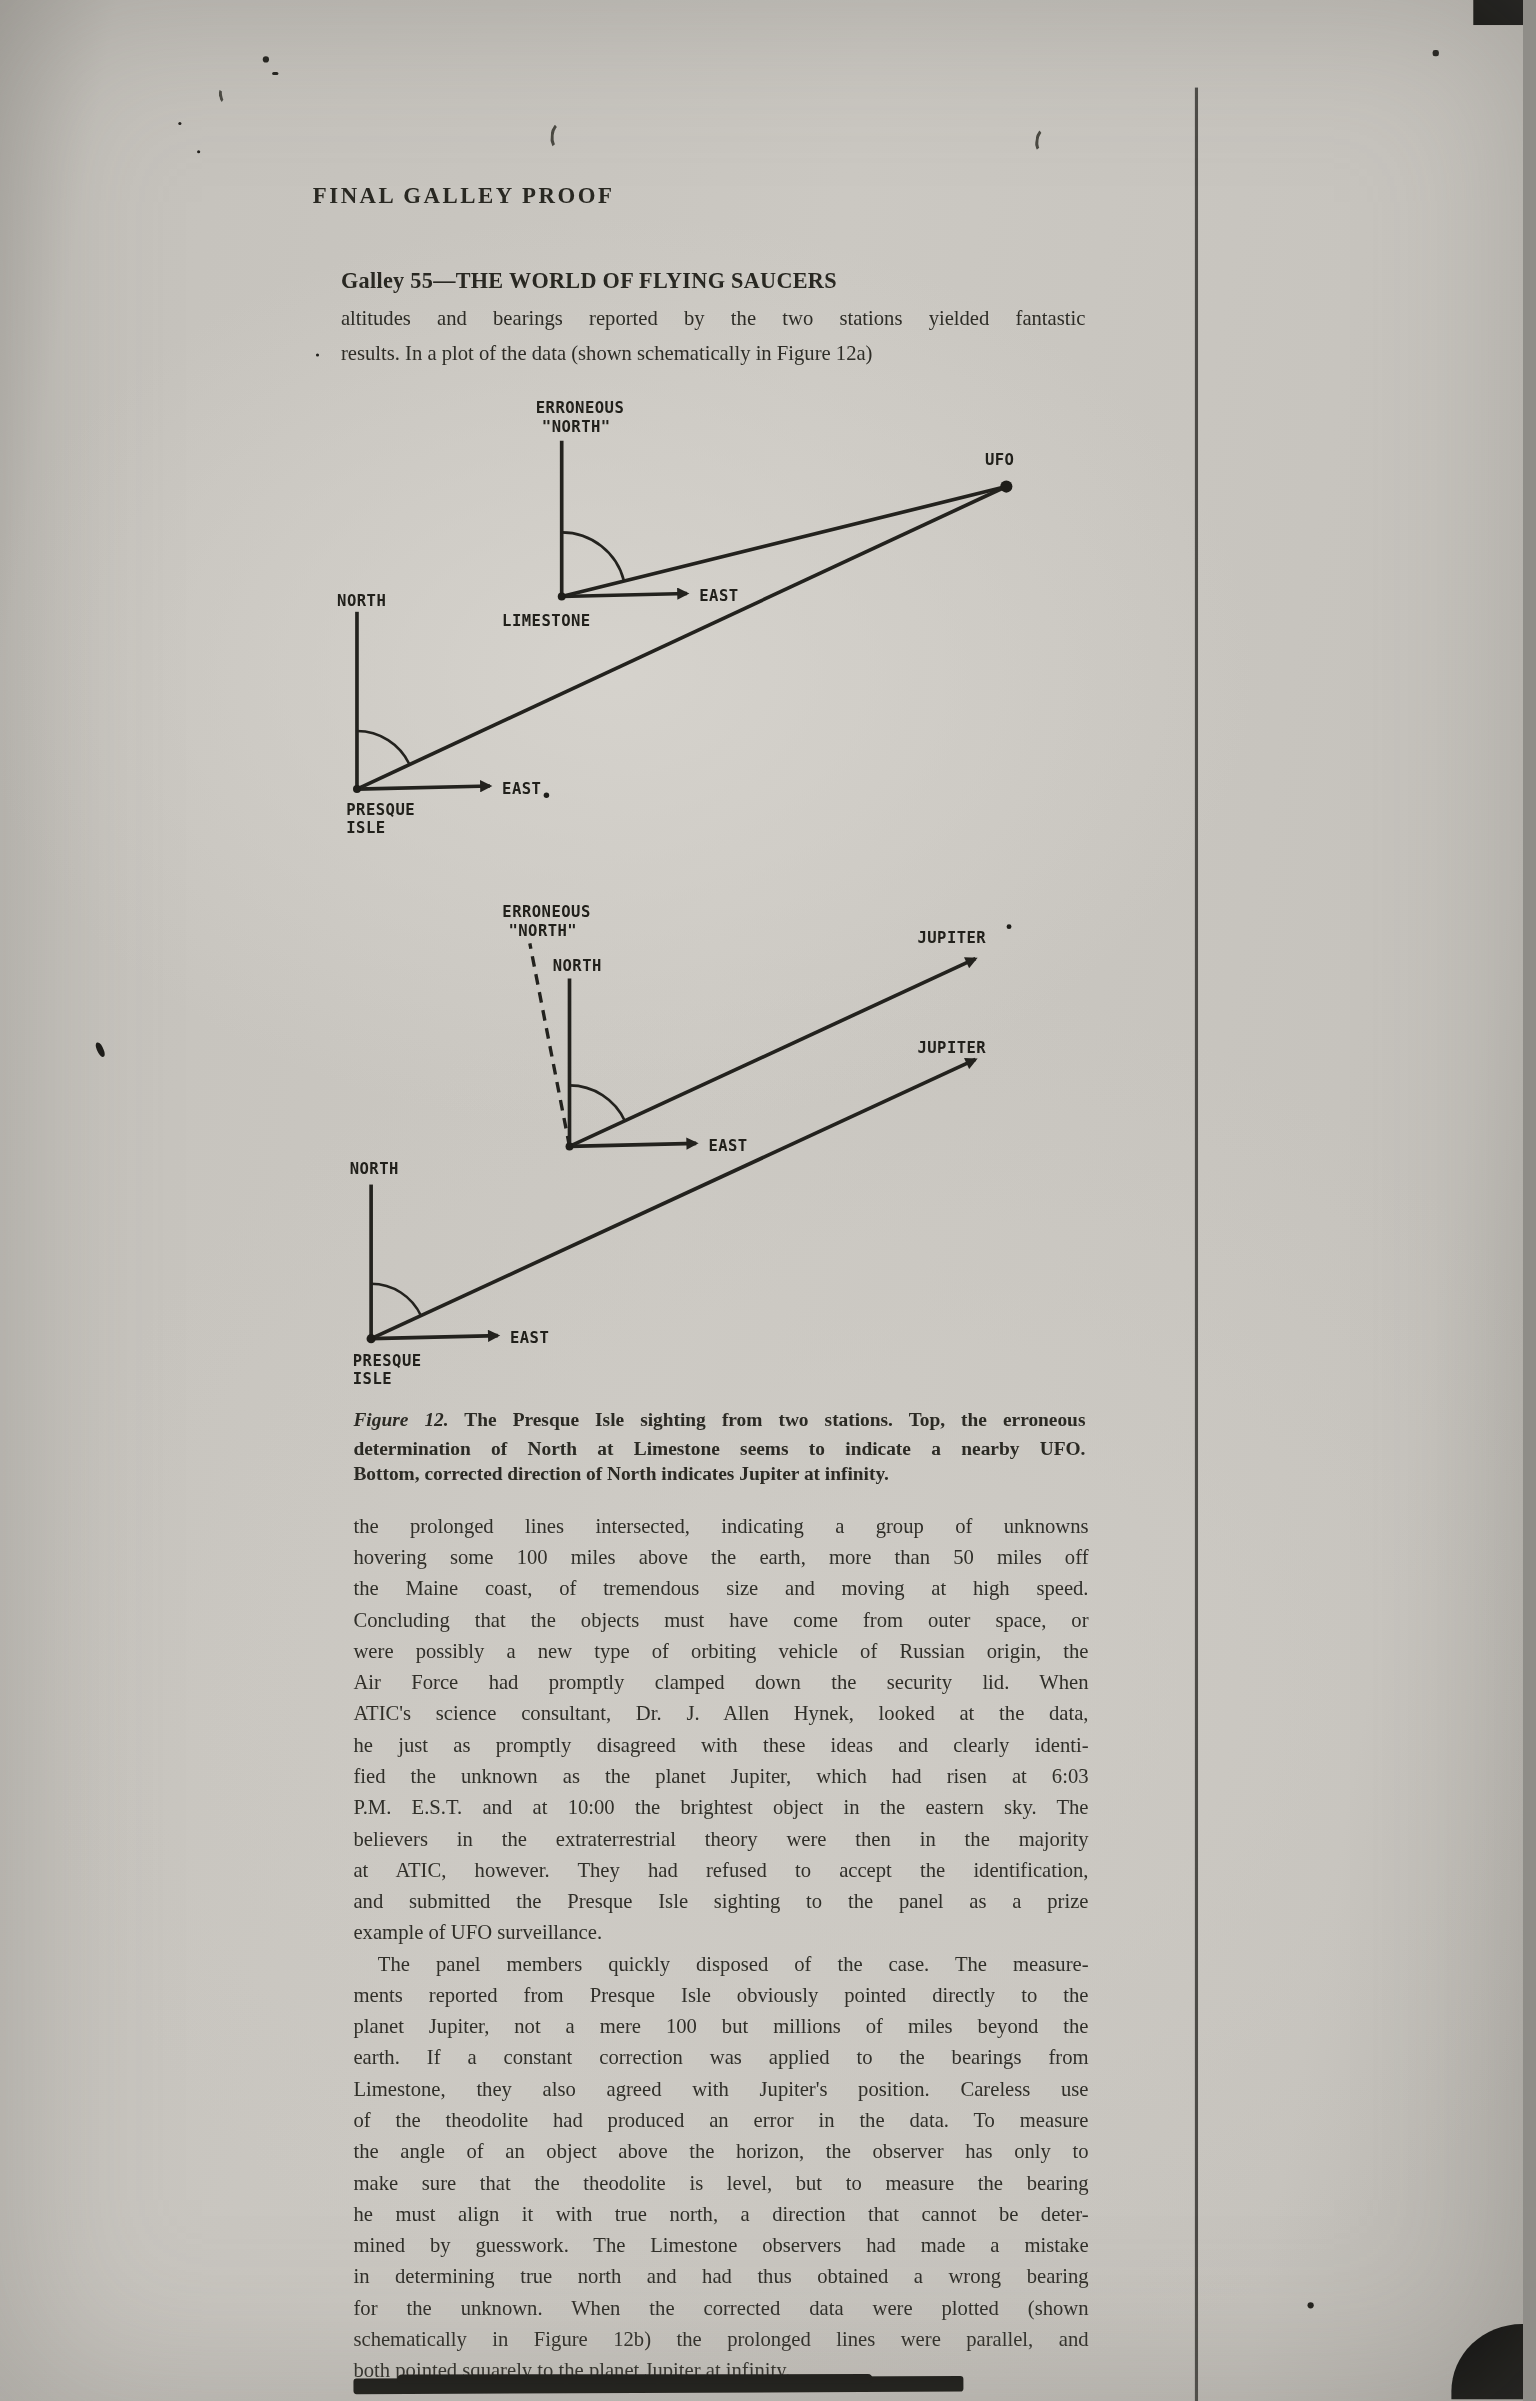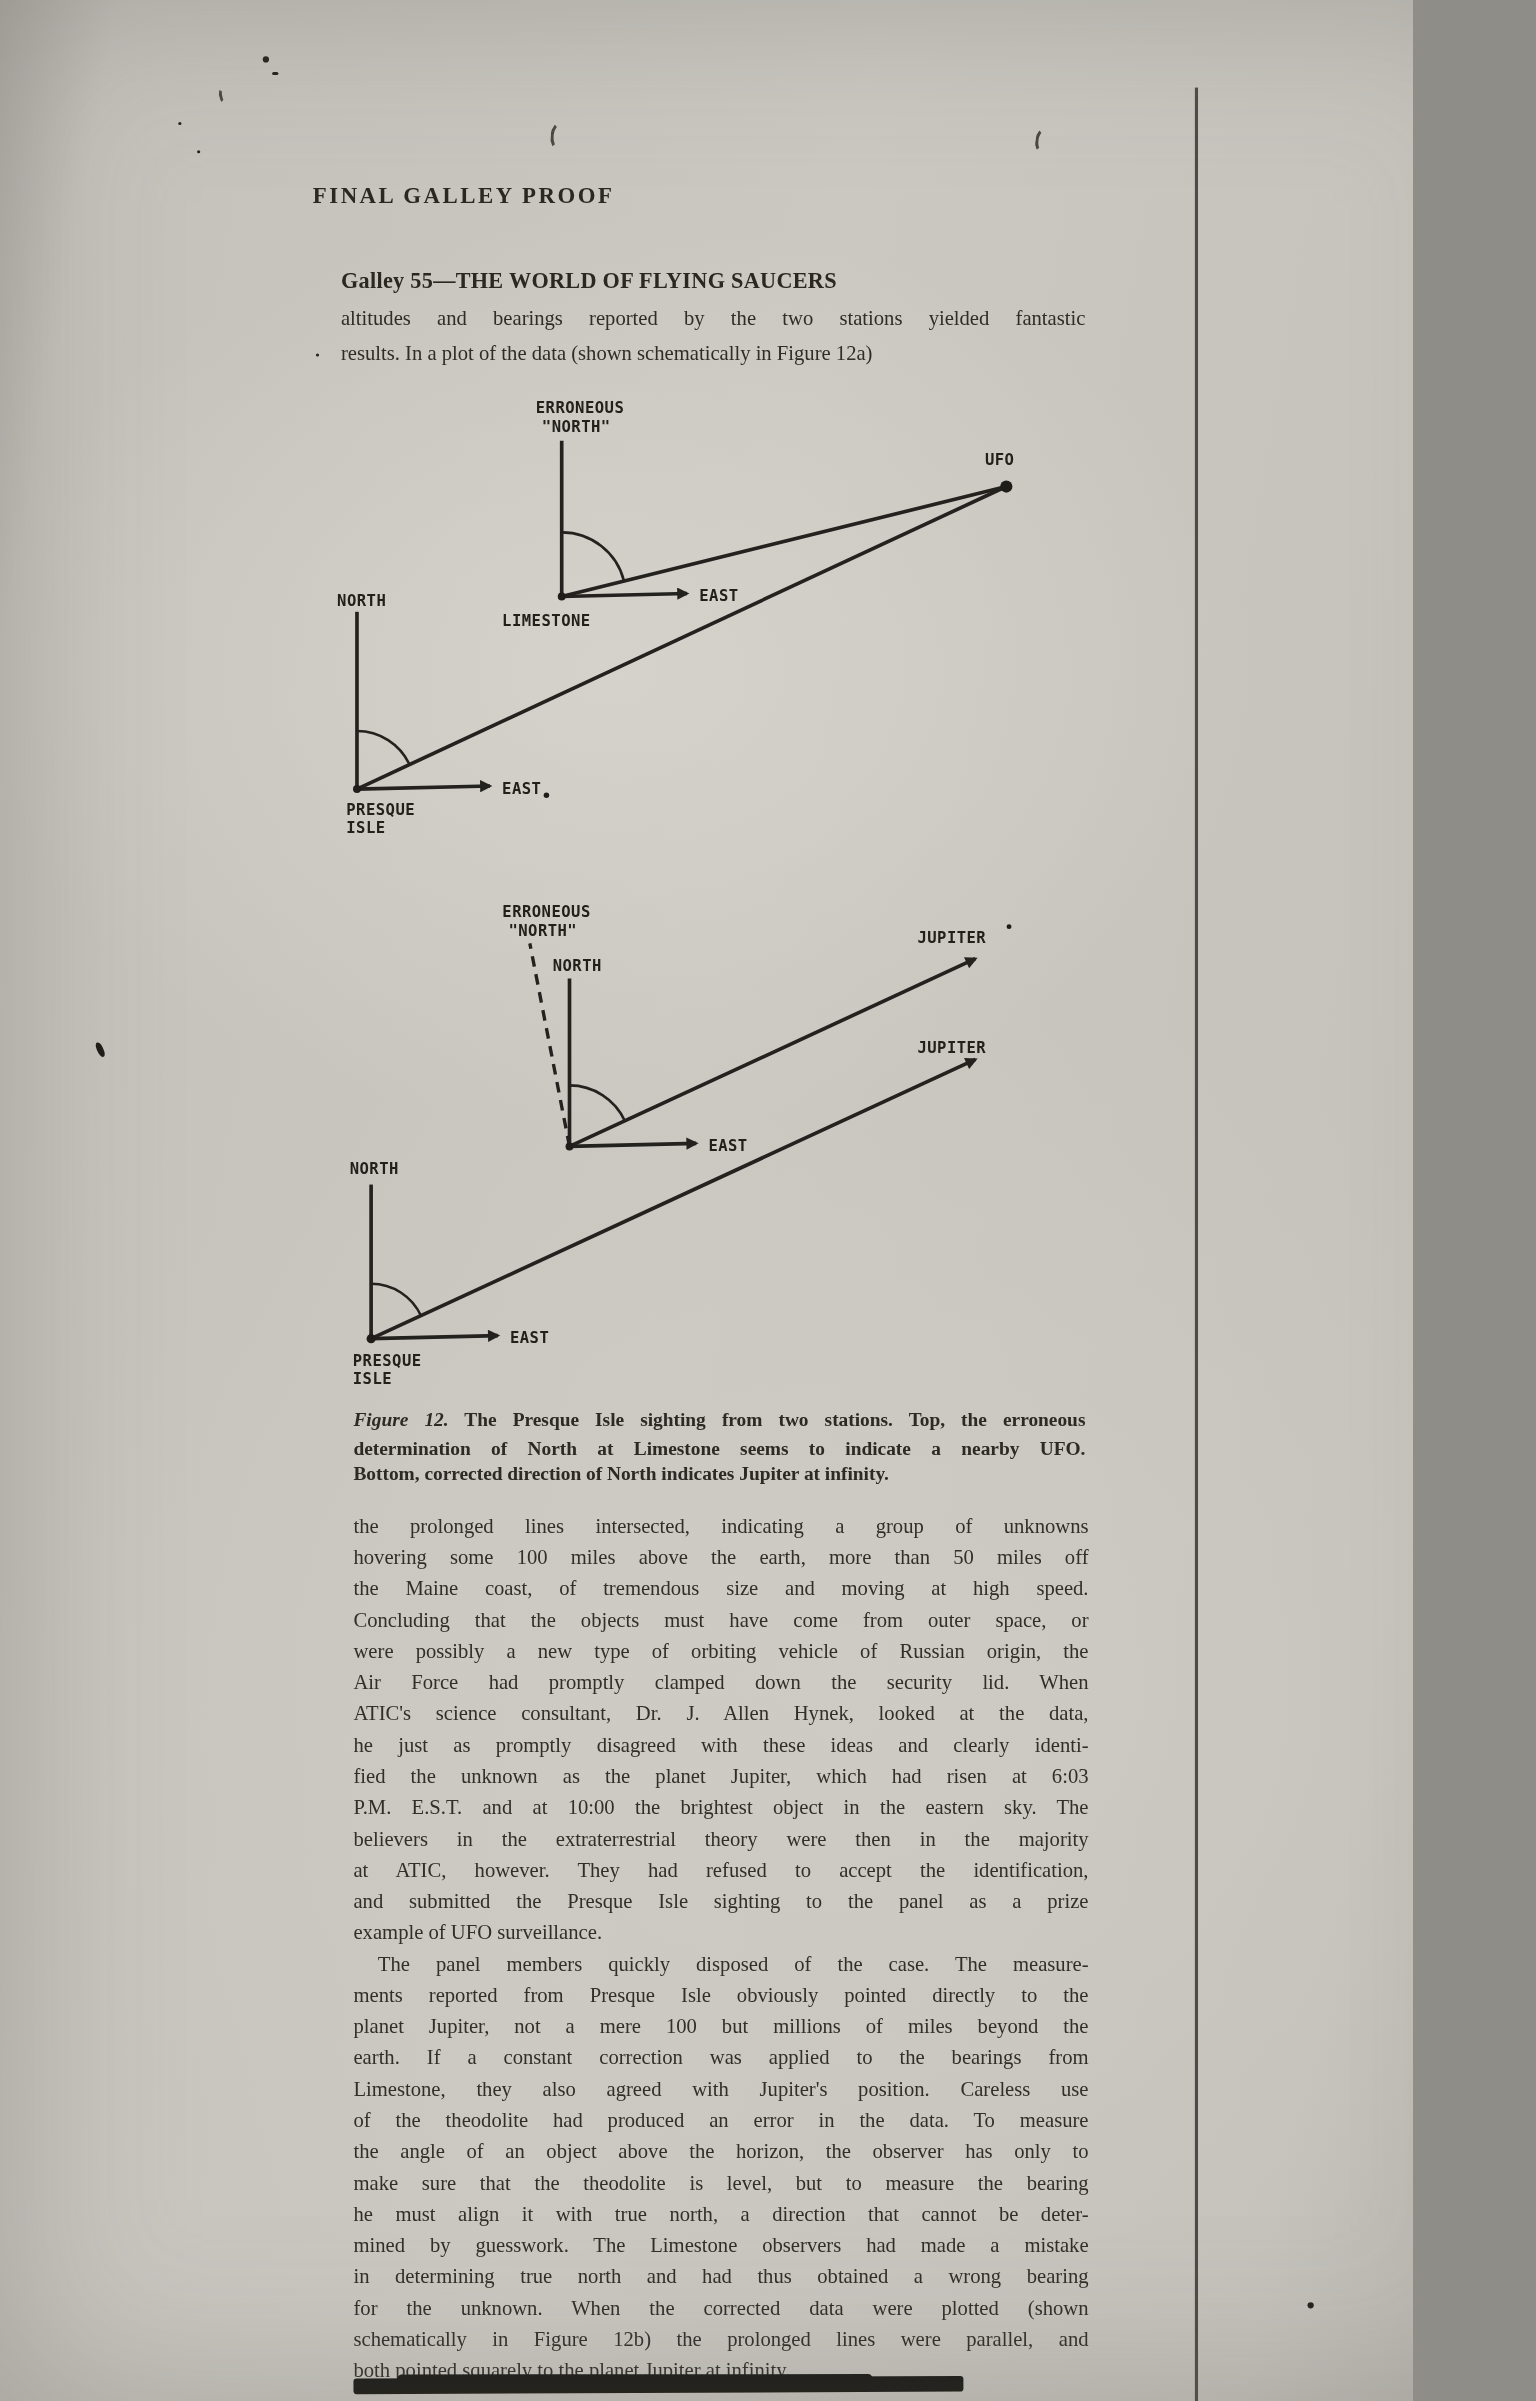--- a/index.html
+++ b/index.html
@@ -1,17 +1,17 @@
 <!DOCTYPE html>
 <html style="font-size:7.8px"><head>
 <meta charset="utf-8">
 <style>
   *{box-sizing:border-box}
   html,body{margin:0;padding:0;background:#8f8d88}
-  .viewport{position:relative;width:1413px;height:2401px;overflow:hidden}
+  .viewport{position:relative;width:1523px;height:2401px;overflow:hidden}
   .page{
     position:absolute;left:0;top:0;width:491px;height:768px;
     transform:scale(3.128);transform-origin:0 0;
     font-family:"Liberation Serif",serif;color:#2e2d27;
     background:
       radial-gradient(ellipse 342px 244px at 40% 28%, rgba(214,211,205,.95) 0%, rgba(214,211,205,0) 60%),
       radial-gradient(ellipse 401px 352px at 55% 70%, rgba(207,204,198,.85) 0%, rgba(207,204,198,0) 65%),
       linear-gradient(100deg,#b2afa9 0%,#c5c2bc 6%,#cbc8c2 45%,#c5c2bc 85%,#b6b3ad 100%);
   }
   .page::after{content:"";position:absolute;inset:0;box-shadow:inset 0 0 54px rgba(108,106,100,.38);pointer-events:none}

